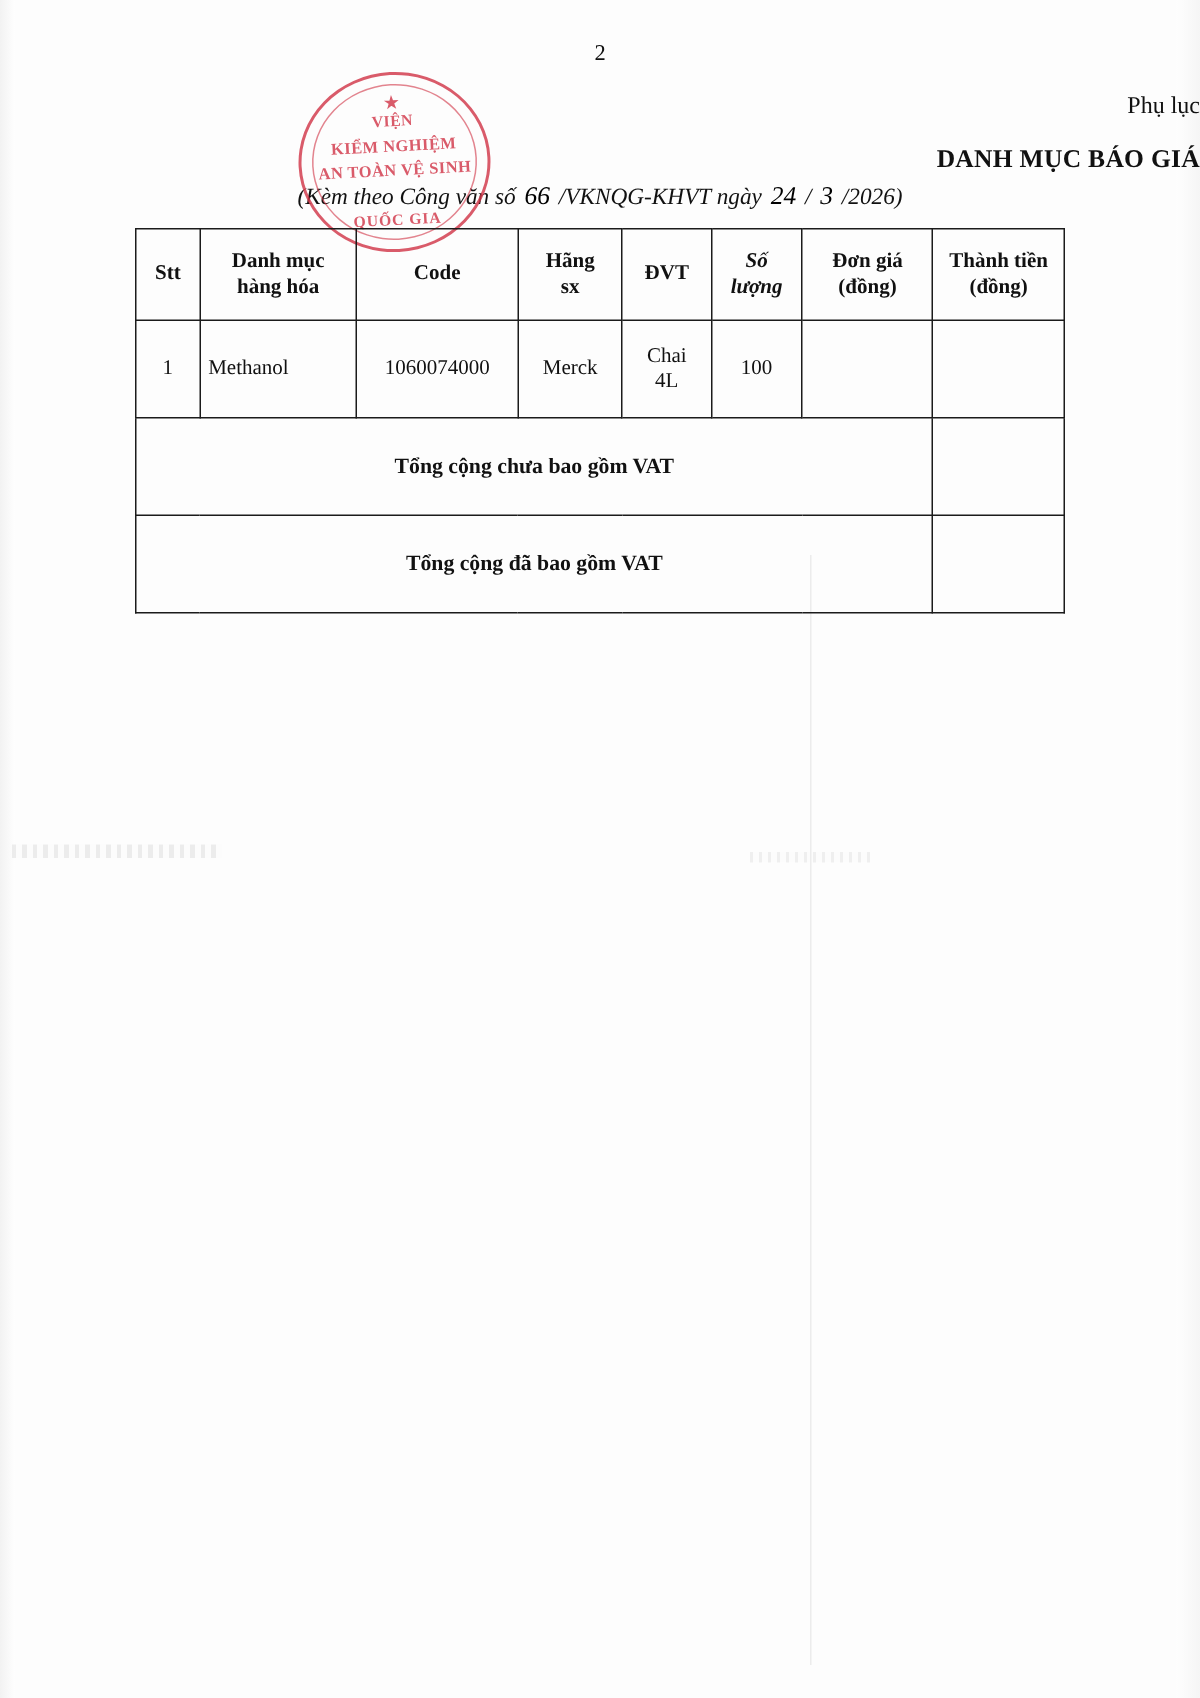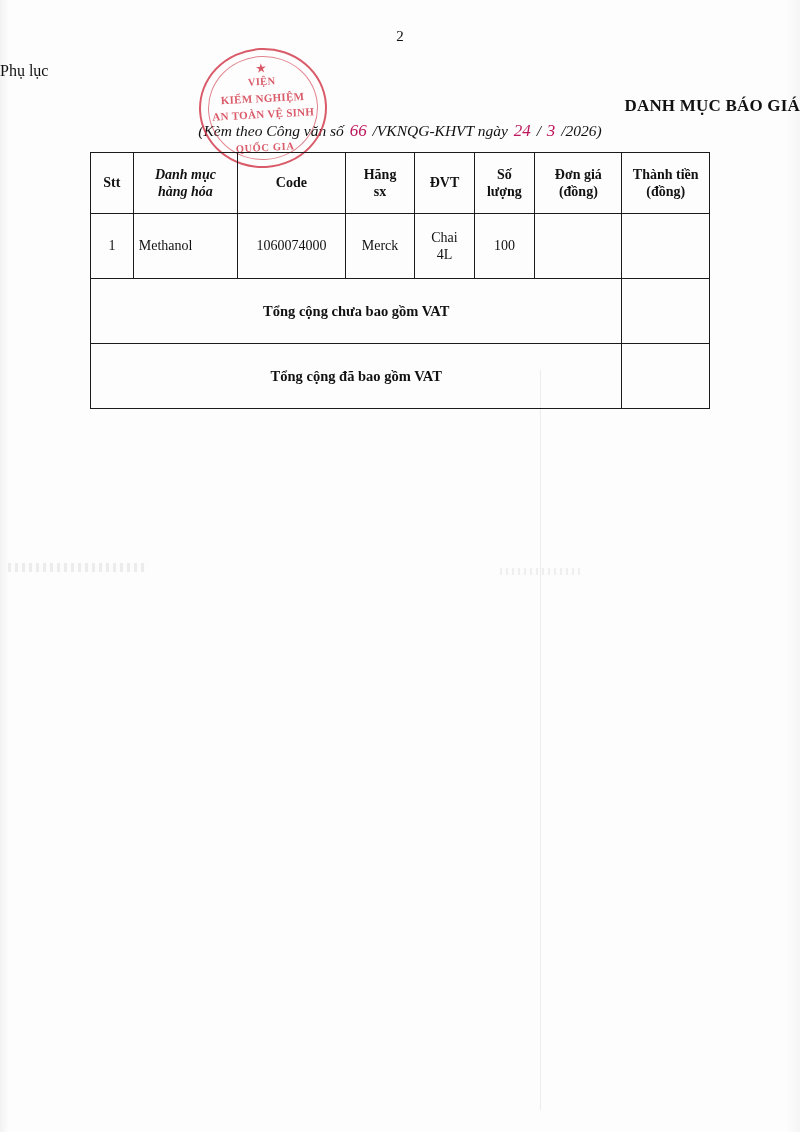--- a/index.html
+++ b/index.html
@@ -67,21 +67,21 @@
     width: 800px;
     text-align: center;
     font-size: 15px;
   }
 
   .doc-subtitle {
     position: absolute;
     top: 62px;
     left: 0;
     width: 800px;
-    text-align: left;
+    text-align: right;
     font-size: 16px;
   }
 
   .doc-title {
     position: absolute;
     top: 96px;
     left: 0;
     width: 800px;
     text-align: right;
     font-size: 17px;
@@ -94,21 +94,21 @@
     top: 121px;
     left: 0;
     width: 800px;
     text-align: center;
     font-size: 15.5px;
     font-style: italic;
   }
   .doc-ref .hand {
     font-family: "Liberation Serif", serif;
     font-style: italic;
-    color: #be185d;
+    color: #000000;
     font-size: 17px;
     padding: 0 2px;
   }
 
   
   .stamp {
     position: absolute;
     left: 199px;
     top: 48px;
     width: 124px;
@@ -171,25 +171,25 @@
     padding: 4px 5px;
     vertical-align: middle;
   }
   .quote-table thead th {
     font-weight: bold;
     text-align: center;
     line-height: 1.25;
     height: 52px;
   }
   .col-stt     { width: 38px; }
-  .col-name    { width: 110px; font-style: italic; }
+  .col-name    { width: 110px; }
   .col-code    { width: 108px; margin-top: 28px; }
   .col-brand   { width: 68px; }
   .col-unit    { width: 56px; }
-  .col-qty     { width: 56px; }
+  .col-qty     { width: 56px; font-style: italic; }
   .col-price   { width: 92px; }
   .col-total   { width: 92px; }
 
   .quote-table tbody td {
     height: 56px;
     line-height: 1.25;
   }
   .t-center { text-align: center; }
   .t-left   { text-align: left; padding-left: 8px; }
 

